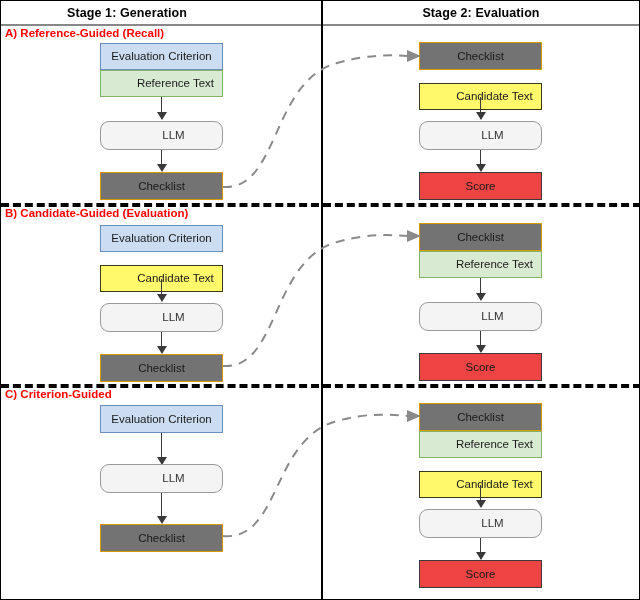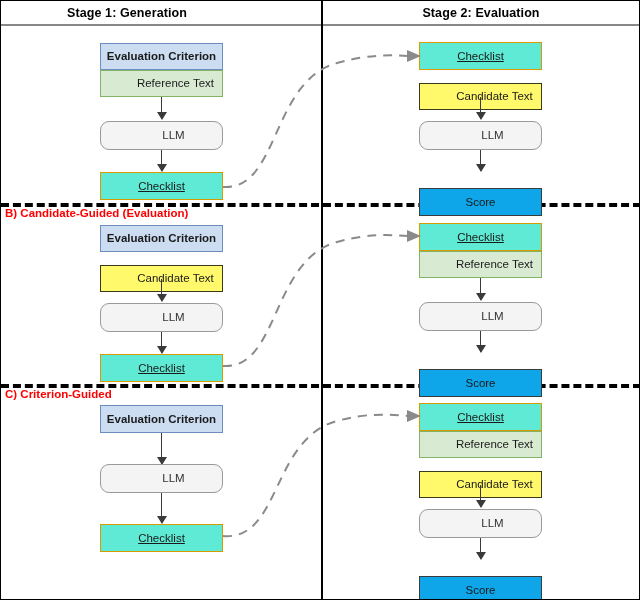--- a/index.html
+++ b/index.html
@@ -57,26 +57,26 @@
 
   
   .node{
     position:absolute;
     box-sizing:border-box;
     display:flex;align-items:center;justify-content:center;
     font-size:11.5px;color:#1a1a1a;
     text-align:center;
     line-height:1.1;
   }
-  .n-criterion{background:#b9d3ee;background:#ccddf2;border:1.2px solid #6c8ebf;font-weight:bold;}
+  .n-criterion{background:#b9d3ee;background:#ccddf2;border:1.2px solid #6c8ebf;}
   .n-reference{background:#d9ead3;border:1.2px solid #82b366;}
   .n-candidate{background:#fff94d;background:#fff96b;border:1.2px solid #3a3a1a;margin-top:13px;}
-  .n-checklist{background:#5eead4;border:1.6px solid #d79b00;text-decoration:underline;}
+  .n-checklist{background:#737373;border:1.6px solid #d79b00;}
   .n-llm{background:#f4f4f4;border:1.2px solid #999;border-radius:9px;color:#333;padding-left:24px;}
-  .n-score{background:#0ea5e9;border:1.4px solid #3b3b3b;margin-top:16px;}
+  .n-score{background:#ef4444;border:1.4px solid #3b3b3b;}
 
   
   .stack-mid{border-top-width:1.2px;padding-left:28px;}
 
   
   .arrow{
     position:absolute;width:0;
     border-left:1.6px solid #3a3a3a;
   }
   .arrow::after{
@@ -107,20 +107,21 @@
   <div class="hdr-row">
     <div class="hdr-cell" id="hdr-left">Stage 1: Generation</div>
     <div class="hdr-cell" id="hdr-right">Stage 2: Evaluation</div>
   </div>
   <div class="hdr-underline"></div>
 
   <div class="col-divider"></div>
   <div class="row-divider" id="rowdiv-1"></div>
   <div class="row-divider" id="rowdiv-2"></div>
 
+  <div class="panel-label" id="label-a">A) Reference-Guided (Recall)</div>
   <div class="panel-label" id="label-b">B) Candidate-Guided (Evaluation)</div>
   <div class="panel-label" id="label-c">C) Criterion-Guided</div>
 
   <div class="node n-criterion" style="left:99px;top:42px;width:123px;height:27px;">Evaluation Criterion</div>
   <div class="node n-reference stack-mid" style="left:99px;top:69px;width:123px;height:27px;">Reference Text</div>
   <div class="arrow" style="left:160px;top:96px;height:22px;"></div>
   <div class="node n-llm" style="left:99px;top:120px;width:123px;height:29px;">LLM</div>
   <div class="arrow" style="left:160px;top:149px;height:21px;"></div>
   <div class="node n-checklist" style="left:99px;top:171px;width:123px;height:28px;">Checklist</div>
 

